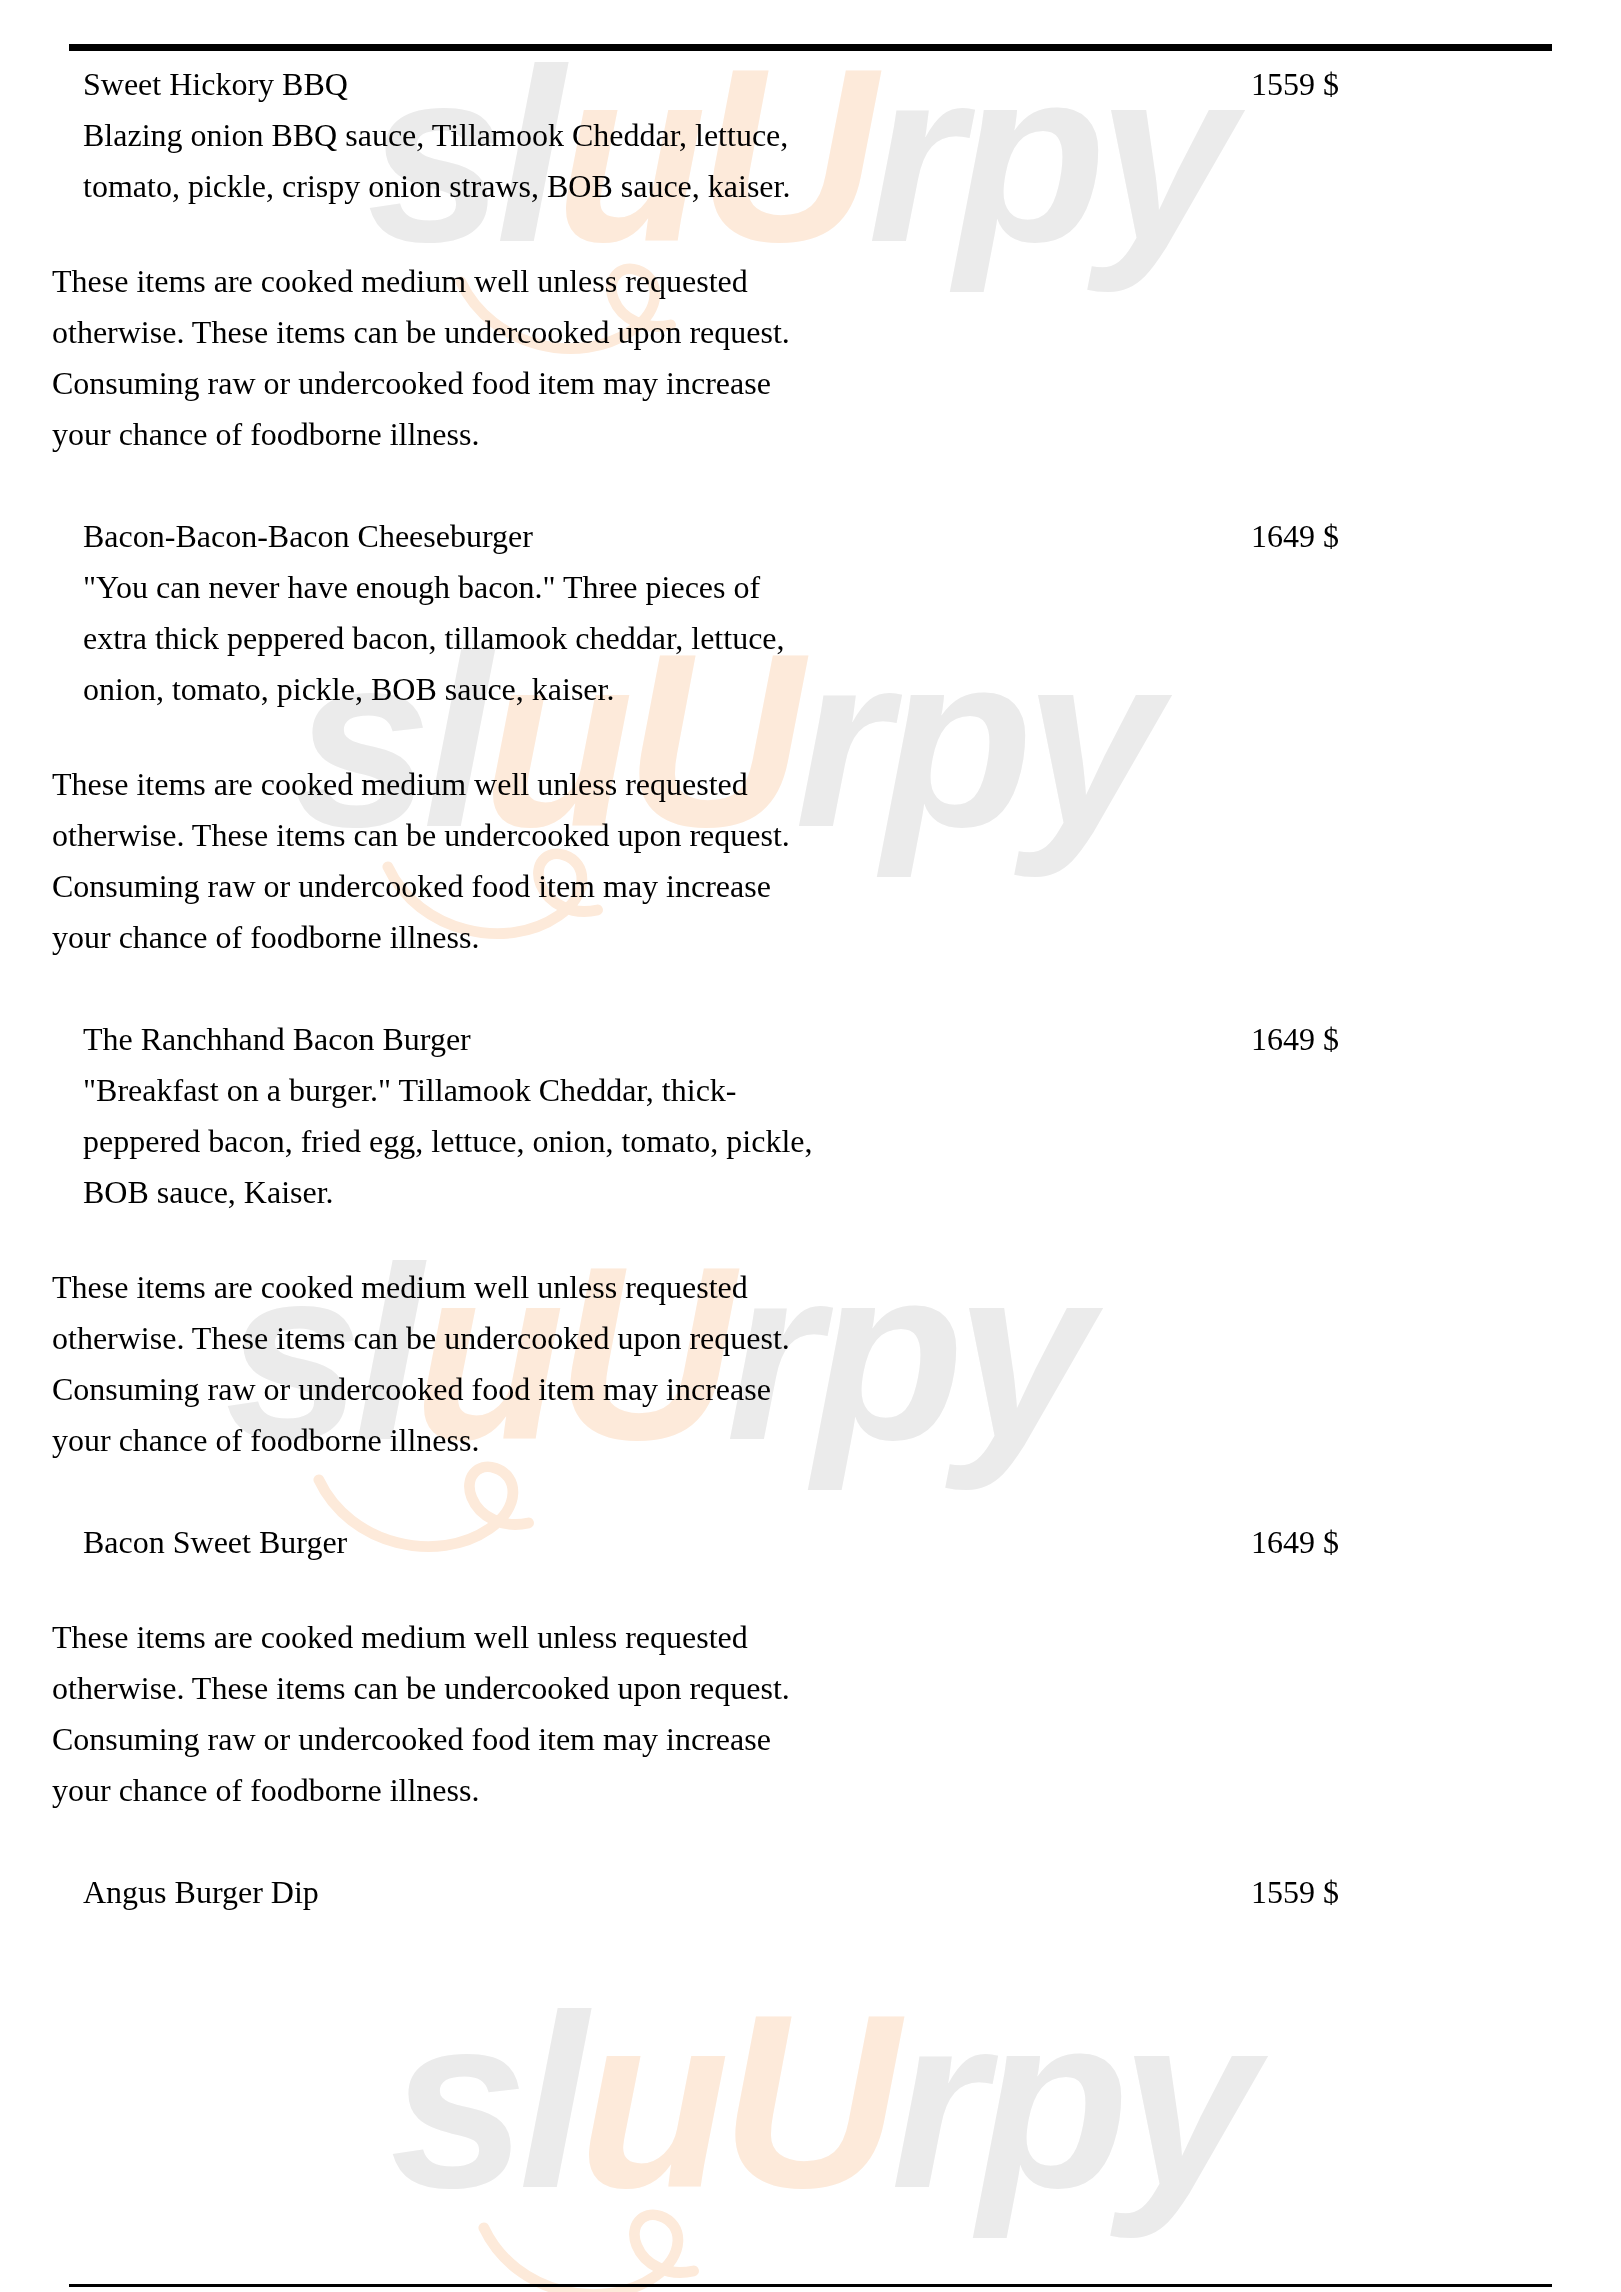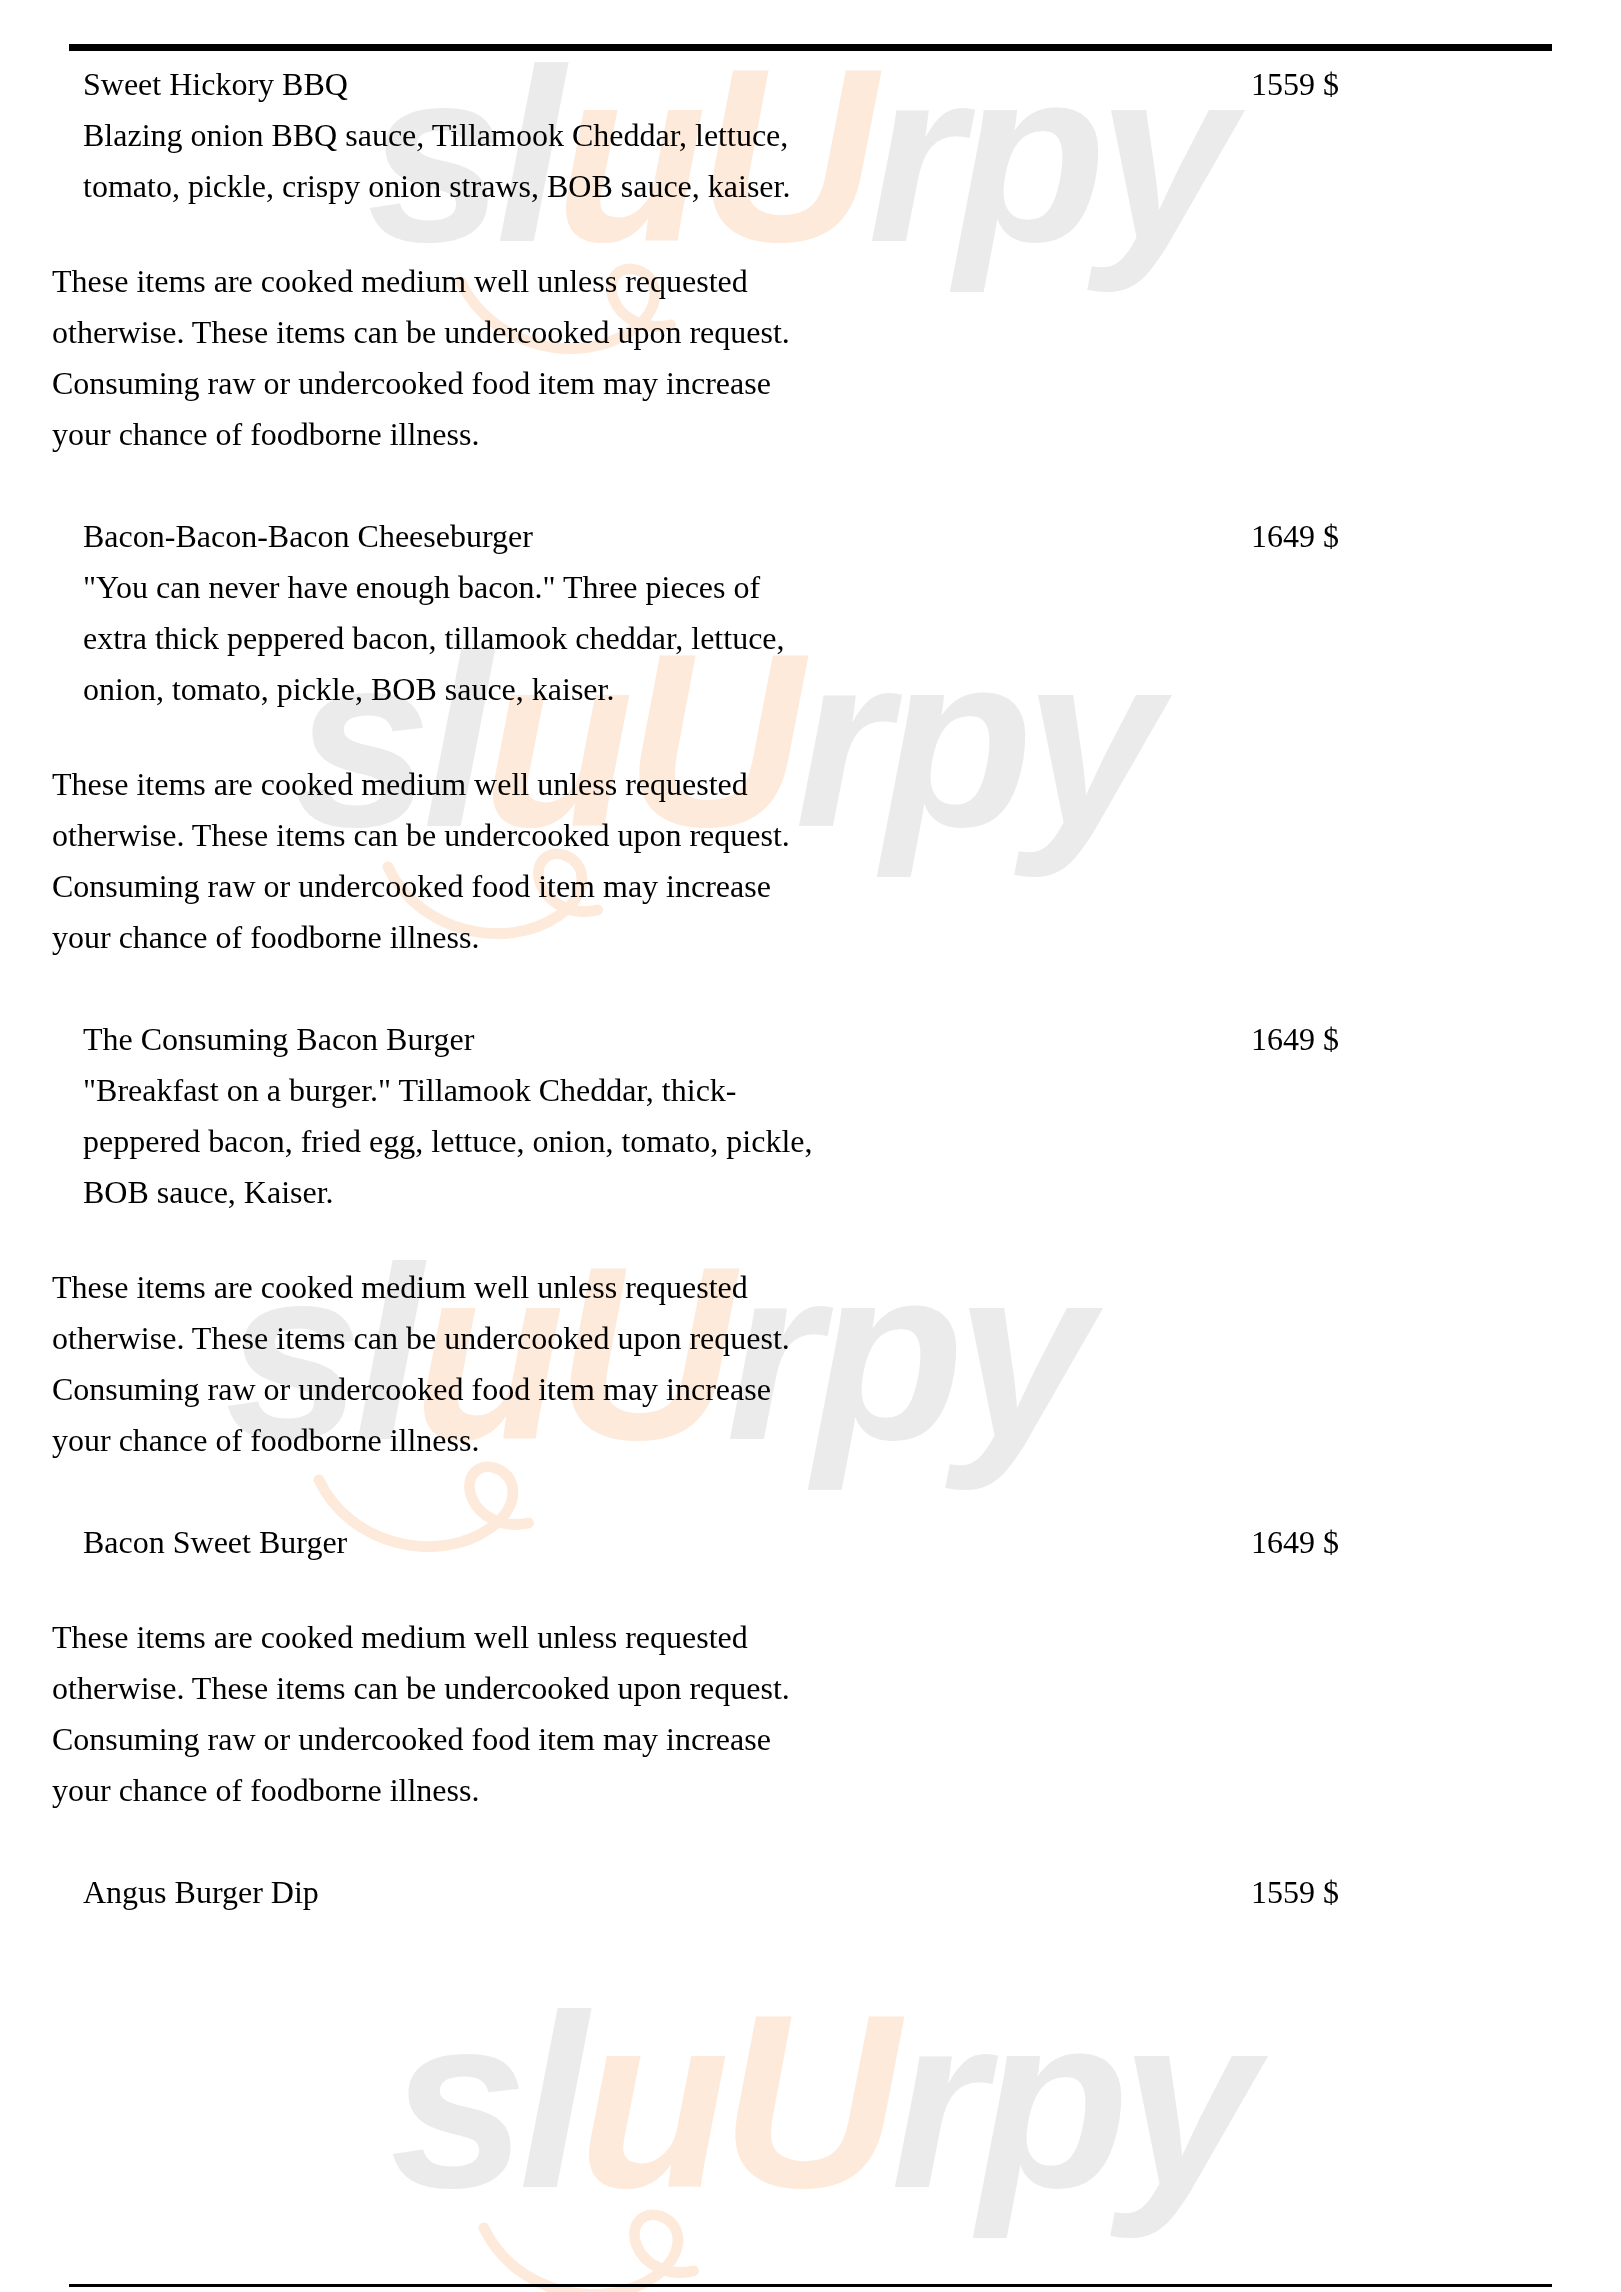--- a/index.html
+++ b/index.html
@@ -182,21 +182,21 @@
         </span>
     </div>
     <span class="item-desc">"You can never have enough bacon." Three pieces of extra thick peppered bacon, tillamook cheddar, lettuce, onion, tomato, pickle, BOB sauce, kaiser.</span>
     <span class="item-note">These items are cooked medium well unless requested otherwise. These items can be undercooked upon request. Consuming raw or undercooked food item may increase your chance of foodborne illness.</span>
   </div>
 
   <div class="item-gap"></div>
 
   <div class="menu-item">
     <div class="item-head">
-      <span class="item-name">The Consuming Bacon Burger</span>
+      <span class="item-name">The Ranchhand Bacon Burger</span>
       <span class="item-price">
           <span class="price-inner">1649 $</span>
         </span>
     </div>
     <span class="item-desc">"Breakfast on a burger." Tillamook Cheddar, thick-peppered bacon, fried egg, lettuce, onion, tomato, pickle, BOB sauce, Kaiser.</span>
     <span class="item-note">These items are cooked medium well unless requested otherwise. These items can be undercooked upon request. Consuming raw or undercooked food item may increase your chance of foodborne illness.</span>
   </div>
 
   <div class="item-gap"></div>
 

